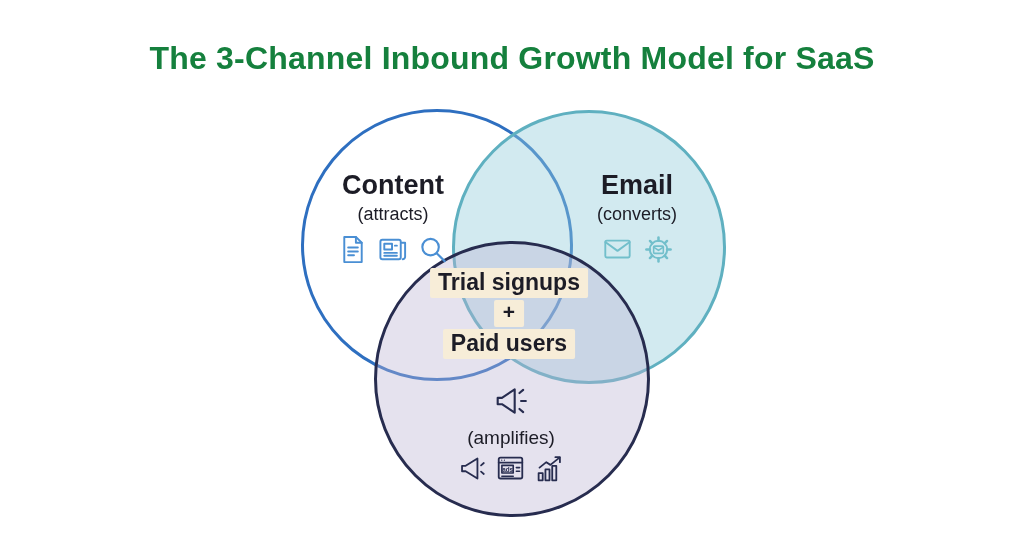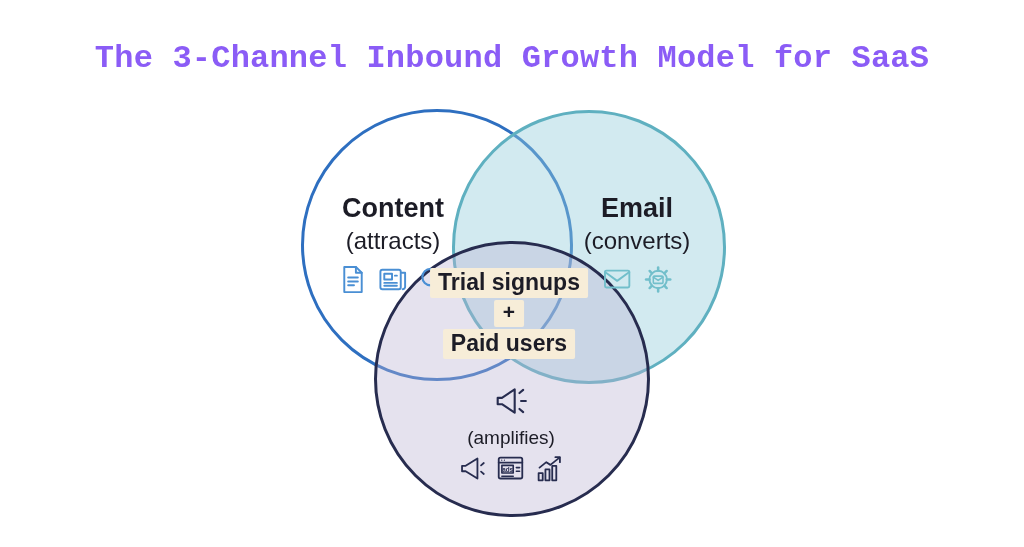--- a/index.html
+++ b/index.html
@@ -35,22 +35,22 @@
     transform: translateX(-50%);
     text-align: center;
     z-index: 10;
     line-height: 1.15;
   }
   .group-content { left: 393px; top: 170px; }
   .group-email   { left: 637px; top: 170px; }
   .group-ppc     { left: 511px; top: 383px; }
   .group-center  { left: 509px; top: 266px; z-index: 12; }
 
-  .circle-label   { font-size: 27px; font-weight: bold; margin-top: 23px; }
-  .circle-sublabel{ font-size: 24px; margin-top: 3px; }
+  .circle-label   { font-size: 27px; font-weight: bold; }
+  .circle-sublabel{ font-size: 18px; margin-top: 3px; }
   .icon-row {
     display: flex; align-items: center; justify-content: center;
     gap: 9px; margin-top: 9px;
   }
   .group-content .icon-row { color: #4a8fd4; }
   .group-email .icon-row   { color: #72bfcb; }
   .group-ppc .icon-row     { color: #272c4f; margin-top: 5px; }
   .ppc-top-icon { color: #272c4f; height: 36px; }
   .group-ppc .circle-label { font-size: 30px; margin-top: 1px; }
   .group-ppc .circle-sublabel { font-size: 19px; margin-top: 8px; }
@@ -64,21 +64,21 @@
     border-radius: 2px;
     background: #f7edd8;
   }
   .hl-plus { font-size: 21px; padding: 0px 9px 2px; }
 
   svg { display: block; }
 </style>
 </head>
 <body>
 
-<div class="page-title" style="color: #8b5cf6; font-family: Liberation Mono, monospace;">The 3-Channel Inbound Growth Model for SaaS</div>
+<div class="page-title" style="color: #15803d;">The 3-Channel Inbound Growth Model for SaaS</div>
 
 <div class="venn">
 
   <div class="circle circle-content" style="border-color: rgb(46, 111, 192); background: transparent;"></div>
   <div class="circle circle-email" style="border-color: rgb(95, 176, 192); background: rgba(147, 206, 219, 0.42);"></div>
   <div class="circle circle-ppc" style="border-color: rgb(39, 44, 79); background: rgba(186, 180, 211, 0.38);"></div>
 
   <div class="label-group group-content">
     <div class="circle-label">Content</div>
     <div class="circle-sublabel">(attracts)</div>

